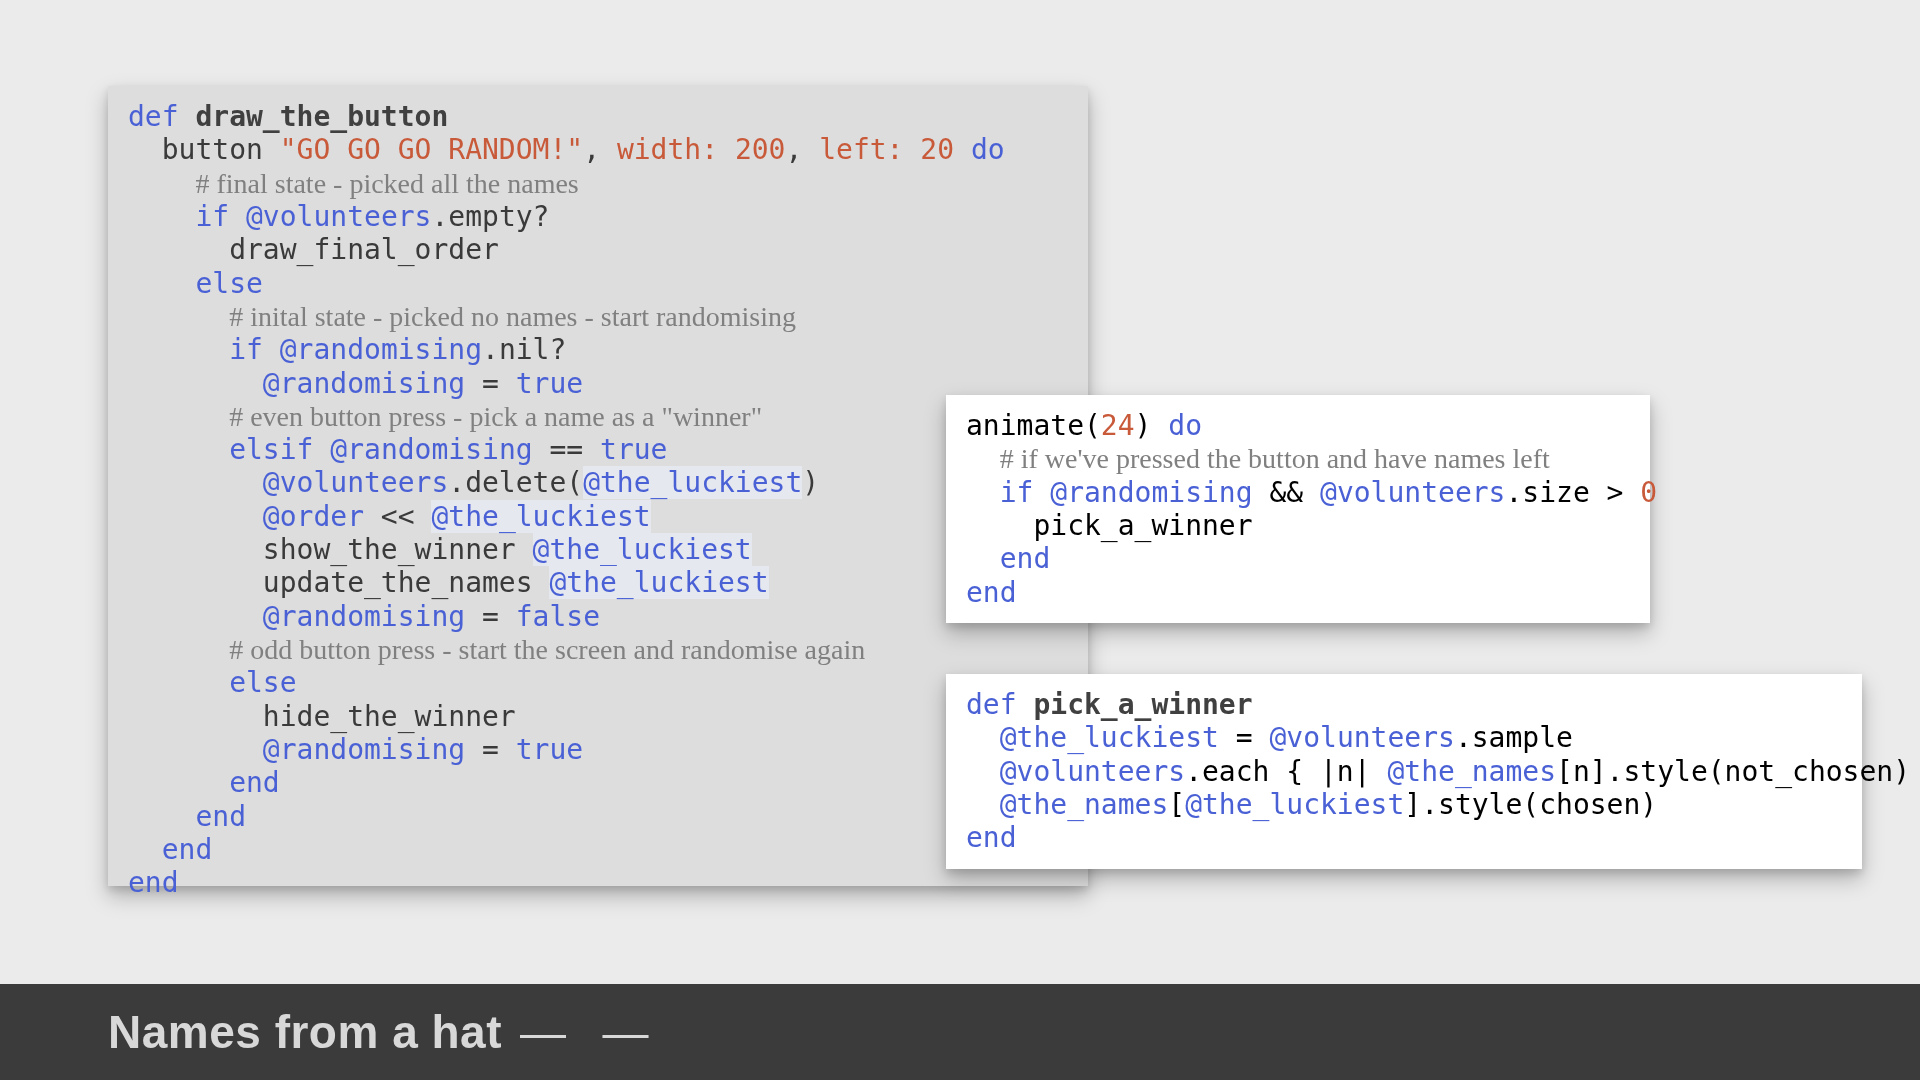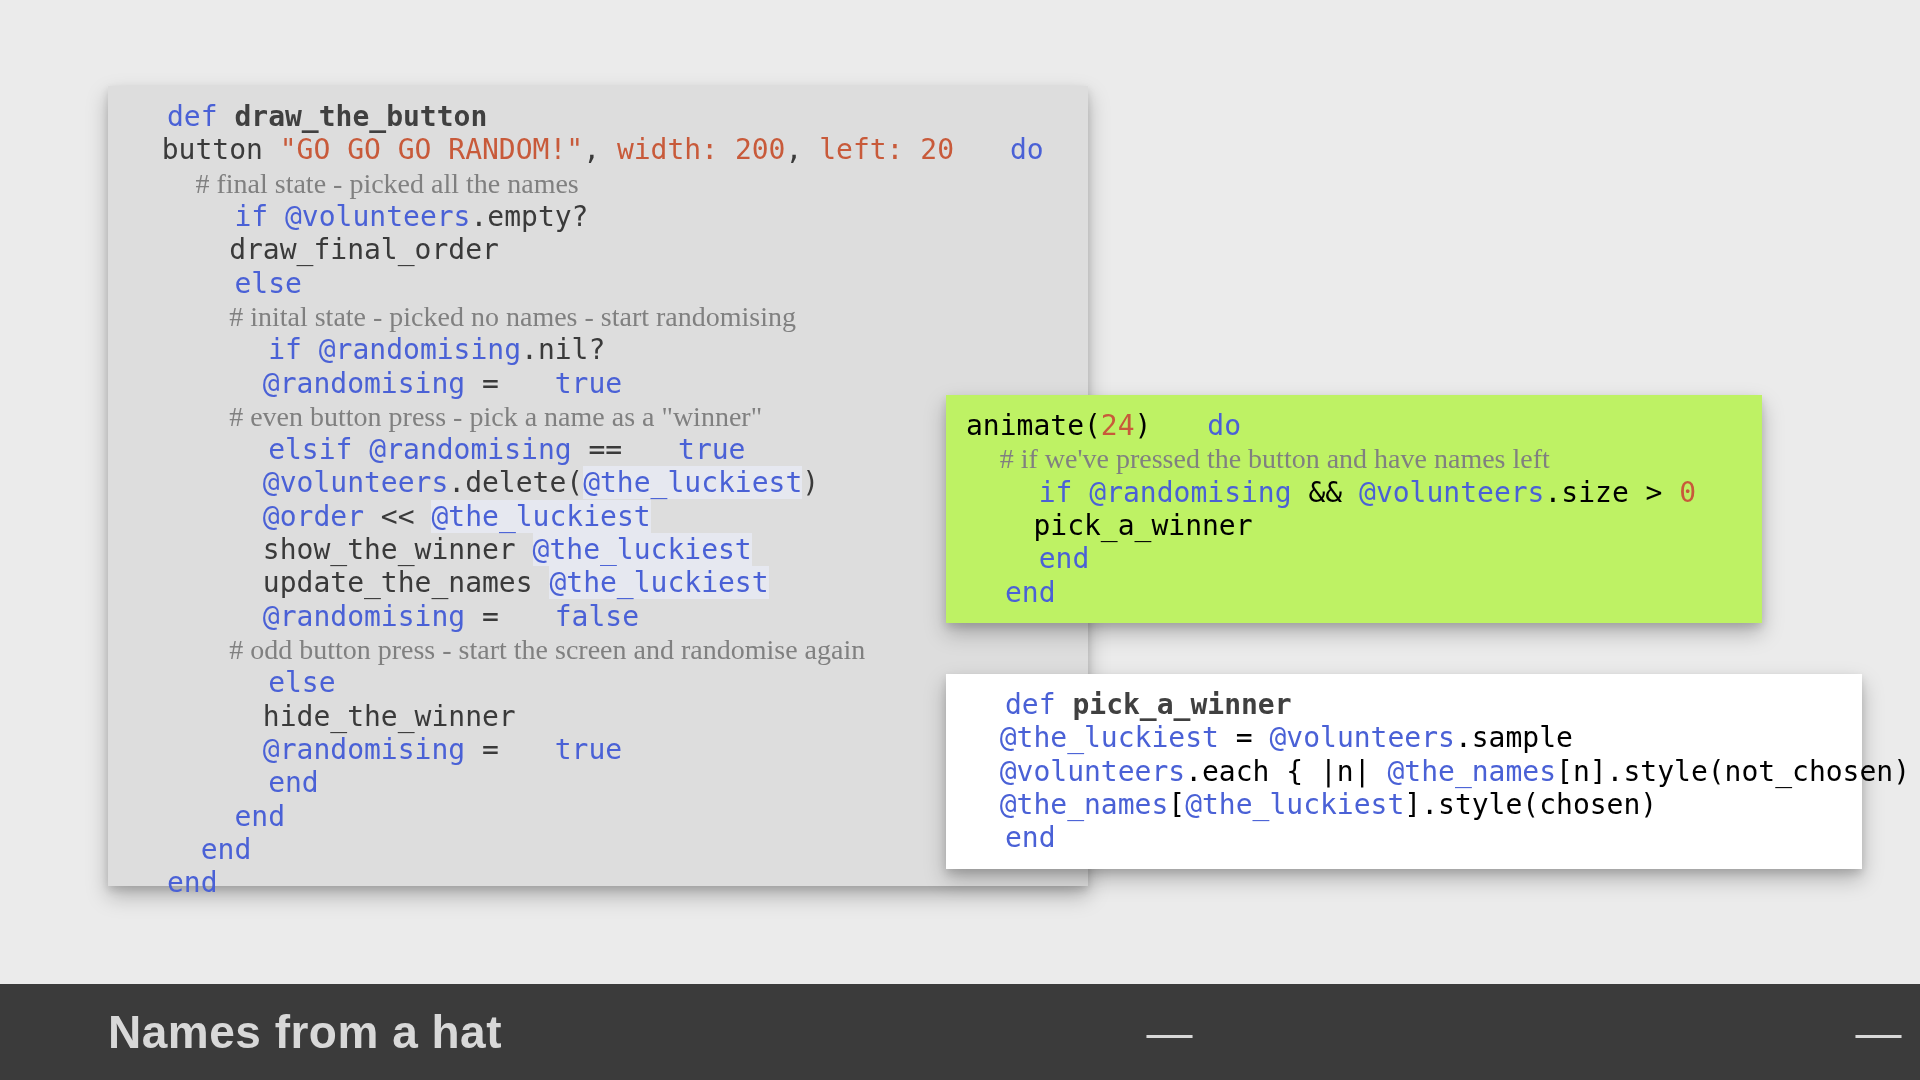--- a/index.html
+++ b/index.html
@@ -21,30 +21,30 @@
     left: 108px;
     top: 86px;
     width: 980px;
     height: 800px;
     background: #dddddd;
     color: #3a3a3a;
   }
   .snippet1 {
     left: 946px;
     top: 395px;
-    width: 816px;
-    background: #bef264;
+    width: 704px;
+    background: #ffffff;
   }
   .snippet2 {
     left: 946px;
     top: 674px;
     width: 916px;
     background: #ffffff;
   }
-  .kw   { color: #4a61d6; margin-left: 39px; }   
+  .kw   { color: #4a61d6; }   
   .str  { color: #c85a3a; }   
   .sym  { color: #c85a3a; }   
   .num  { color: #c85a3a; }   
   .cmt  { color: #808080; font-family: Liberation Serif, serif; }   
   .ivar { color: #4a61d6; }   
   .meth { color: #404040; font-weight: bold; }   
   .hlbg { background: #e6e8f0; }
 
   .footer {
     position: absolute;
@@ -53,21 +53,20 @@
     background: #3b3b3b;
     color: #d8d8d8;
     display: flex;
     align-items: center;
     padding-left: 108px;
     font-family: "Arial Narrow", "Helvetica Neue", Arial, sans-serif;
     font-stretch: condensed;
     font-size: 46px;
     font-weight: 700;
     letter-spacing: 0.5px;
-    justify-content: space-between;
   }
   .footer .dash { margin: 0 18px; font-weight: 400; }
   .footer .script {
     font-family: "Brush Script MT", "Segoe Script", cursive;
     font-style: italic;
     font-weight: 400;
     font-size: 58px;
     letter-spacing: 1px;
   }
   .footer .handle {

